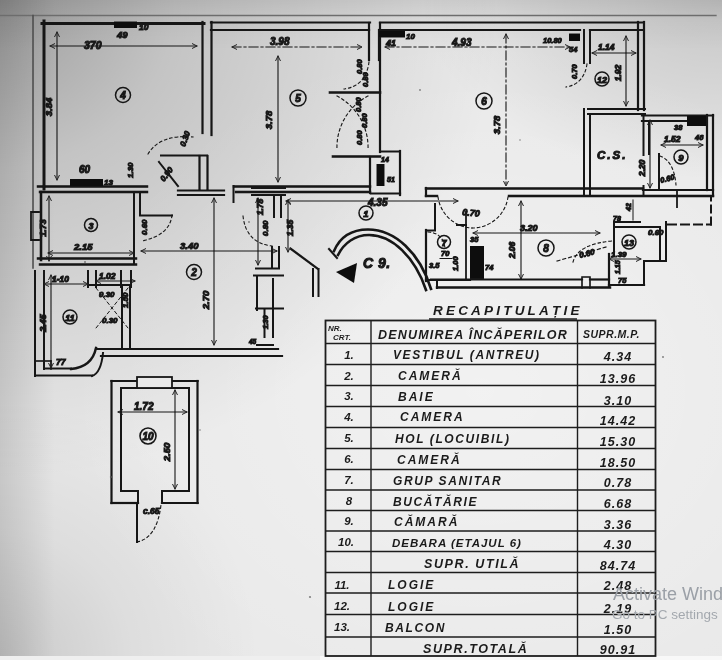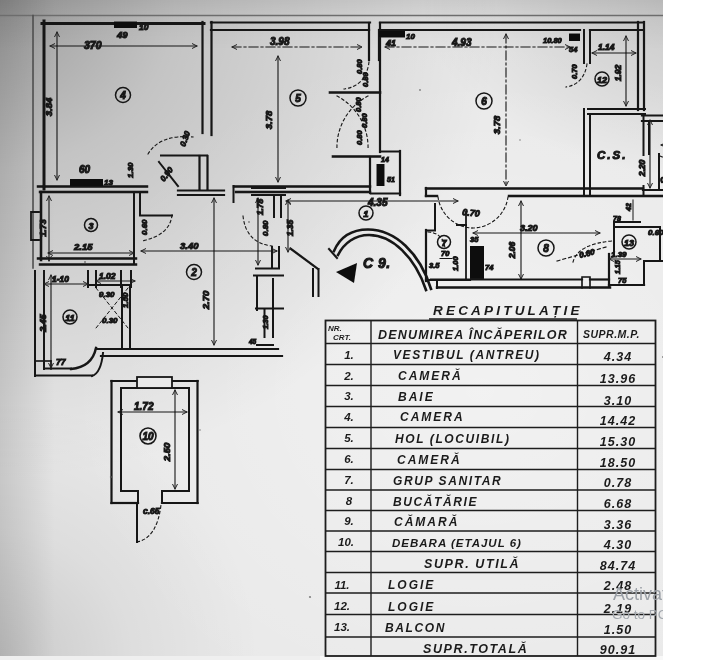--- a/index.html
+++ b/index.html
@@ -1,16 +1,16 @@
 <!DOCTYPE html>
 <html><head>
 <meta charset="utf-8">
 <style>
   html,body{margin:0;padding:0;}
-  #page{position:relative;width:663px;height:660px;overflow:hidden;background:#e7e7e7;}
+  #page{position:relative;width:722px;height:660px;overflow:hidden;background:#e7e7e7;}
   svg{display:block;}
   text{font-family:"Liberation Sans",sans-serif;}
   .hw{font-style:italic;font-weight:bold;fill:#1b1b1b;}
   .wm{font-style:normal;font-weight:normal;}
 </style>
 </head>
 <body>
 <div id="page">
 <svg width="722" height="660" viewBox="0 0 722 660" xmlns="http://www.w3.org/2000/svg">
 <defs>

